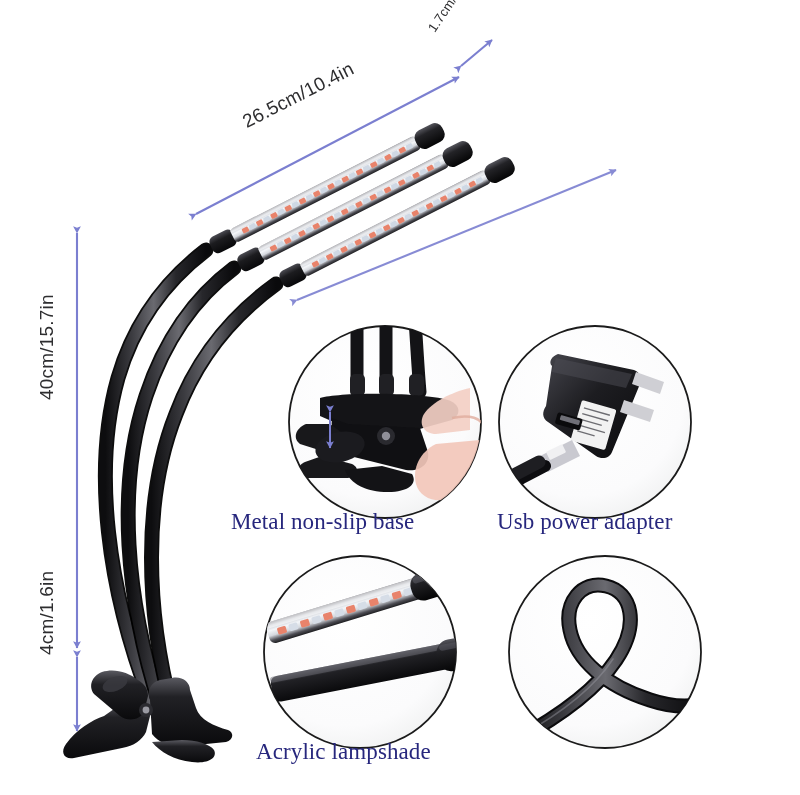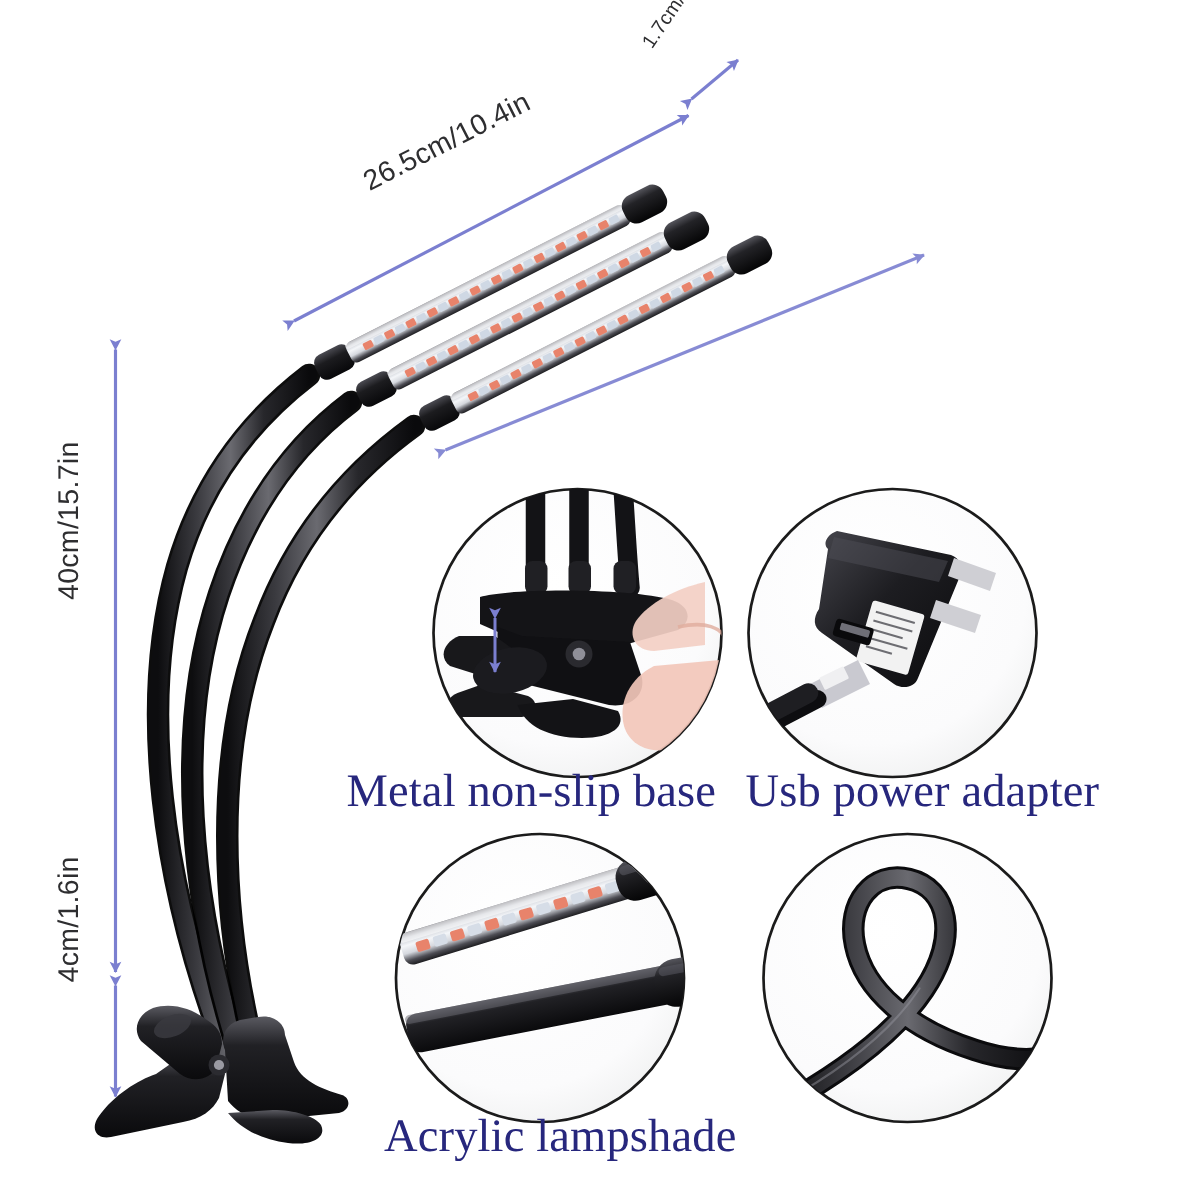--- a/index.html
+++ b/index.html
@@ -46,21 +46,21 @@
     font-size:19px;
     transform:rotate(-90deg);
     transform-origin:0 0;
   }
 
   
   .caption{
     position:absolute;
     font-family:"Liberation Serif", serif;
     color:#27277d;
-    font-size:31px;
+    font-size:23px;
     white-space:nowrap;
     letter-spacing:.1px;
   }
   #cap-base{left:231px;top:509px;}
   #cap-usb {left:497px;top:509px;}
   #cap-shade{left:256px;top:739px;}
   #cap-goose{left:493px;top:739px;}
 
   svg{display:block;}
   #art{position:absolute;left:0;top:0;}

